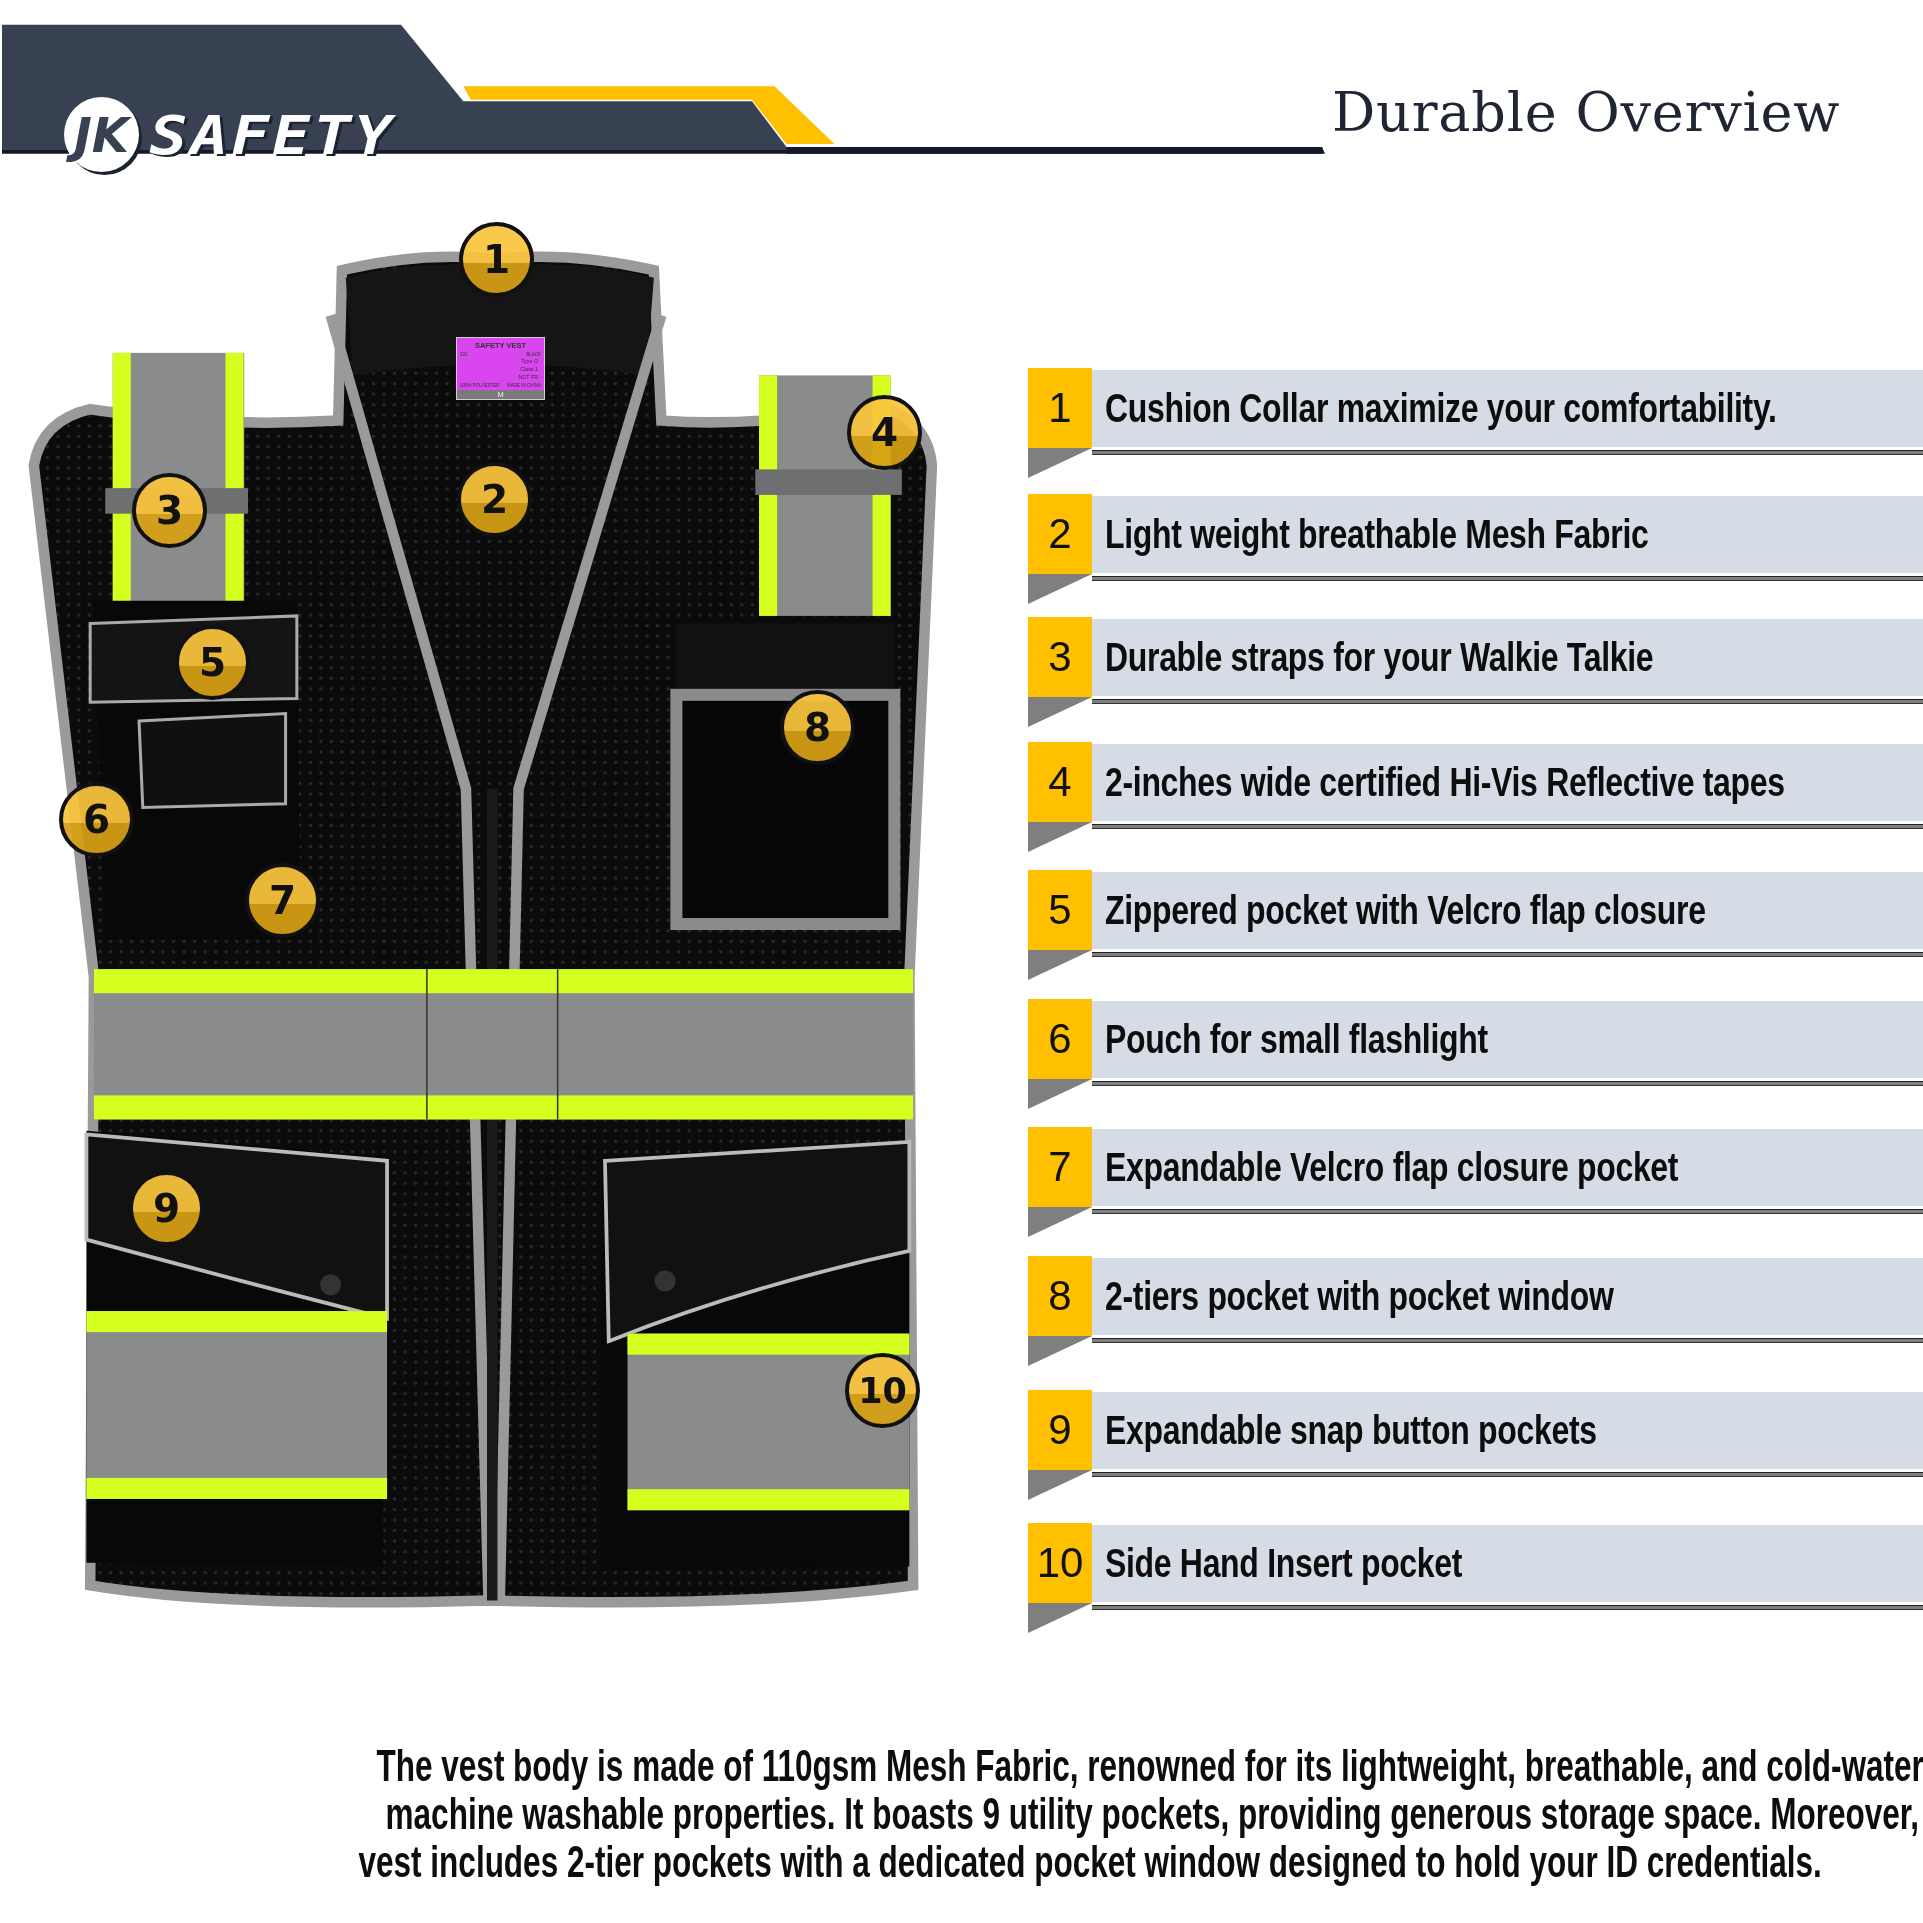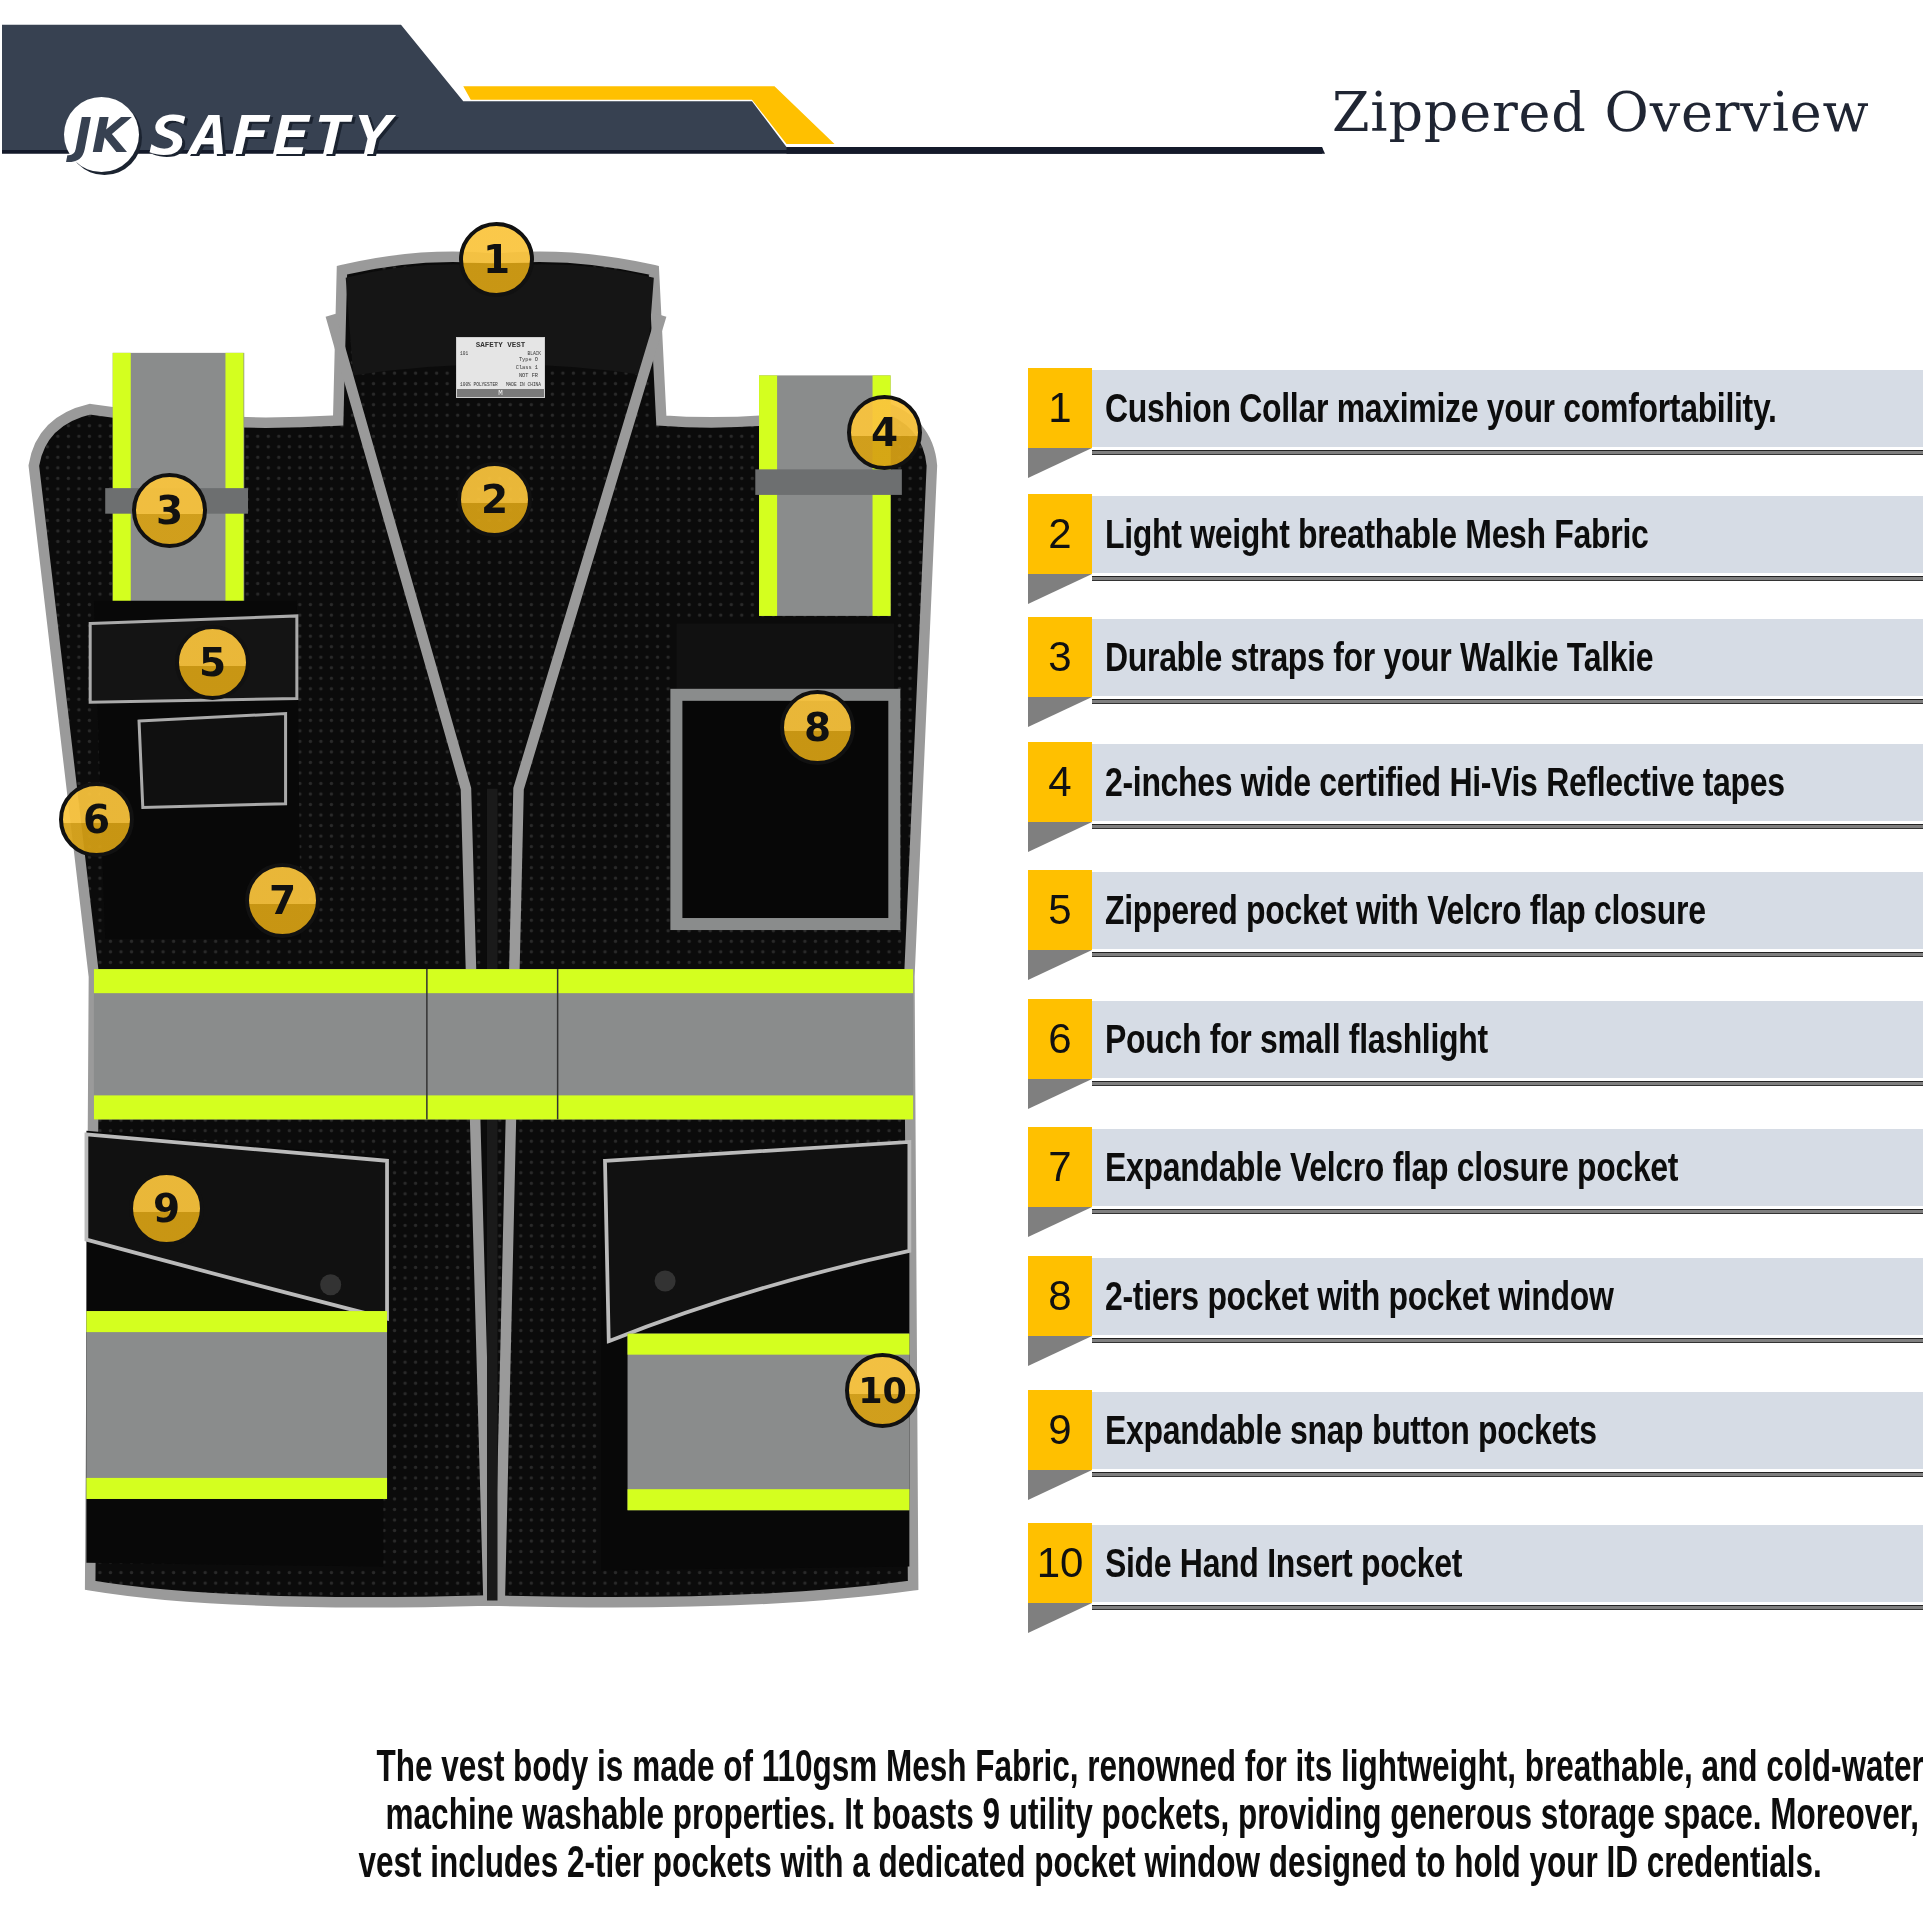--- a/index.html
+++ b/index.html
@@ -11,21 +11,21 @@
   .logo-mark span { position:absolute; left:0; top:0; width:100%; height:100%; display:flex; align-items:center; justify-content:center; color:#374151; font-weight:bold; font-style:italic; font-size:48px; font-family:"DejaVu Sans", sans-serif; }
   .logo-text { margin-left:10.5px; color:#ffffff; font-family:"DejaVu Sans Mono", monospace; font-weight:bold; font-style:italic; font-size:63px; letter-spacing:3px; text-shadow:3px 3px 0 #1b2330; transform:scaleY(0.85); }
   .title { left:1332px; top:81px; font-family:"DejaVu Serif", serif; font-size:54px; color:#1f2533; letter-spacing:0.8px; white-space:nowrap; }
 
   
   #vest-svg { left:0; top:195px; }
   .callout { position:absolute; width:75px; height:75px; border-radius:50%; border:4.5px solid #111; box-sizing:border-box;
      background:linear-gradient(to bottom, rgba(250,196,60,0.93) 0%, rgba(250,196,60,0.93) 55%, rgba(214,160,20,0.93) 55%, rgba(214,160,20,0.93) 100%);
      display:flex; align-items:center; justify-content:center; font-family:"DejaVu Sans", sans-serif; font-weight:bold; font-size:39px; color:#111; }
   .callout.ten { font-size:35px; }
-  .tag { position:absolute; left:456px; top:337px; width:87px; background:#e5e5e5; border:1.5px solid #cfcfcf; font-family:Liberation Mono, monospace; color:#333; text-align:center; }
+  .tag { position:absolute; left:456px; top:337px; width:87px; background:#d946ef; border:1.5px solid #cfcfcf; font-family:Liberation Sans, sans-serif; color:#333; text-align:center; }
   .tag .t1 { font-size:7.5px; font-weight:bold; margin-top:3px; }
   .tag .row { display:flex; justify-content:space-between; font-size:4.5px; padding:0 3px; margin-top:1.5px; }
   .tag .spec { font-size:5.3px; text-align:right; padding-right:6px; line-height:8.3px; }
   .tag .size { background:#7a7a7a; color:#eee; font-size:7.5px; margin-top:2.3px; }
 
   
   .feature { position:absolute; left:1028px; width:896px; height:80px; }
   .feature .num { position:absolute; left:0; top:0; width:64px; height:80px; background:#ffc000; display:flex; align-items:center; justify-content:center;
      font-family:"Liberation Sans Narrow", "Liberation Sans", sans-serif; font-size:42px; color:#111; }
   .feature .band { position:absolute; left:64px; top:2.3px; right:0; height:77px; background:#d6dce5; }
@@ -47,21 +47,21 @@
   <polygon points="1046,196 1760,196 1764,205 1046,205" fill="#141a2a"></polygon>
 </svg>
 
 <div class="abs logo">
   <div class="logo-mark">
       <span>JK</span>
     </div>
   <div class="logo-text">SAFETY</div>
 </div>
 
-<div class="abs title">Zippered Overview</div>
+<div class="abs title">Durable Overview</div>
 
 <svg id="vest-svg" class="abs" width="977" height="1428" viewBox="0 260 1300 1900">
   <defs>
     <pattern id="mesh" width="14" height="14" patternUnits="userSpaceOnUse">
       <rect width="14" height="14" fill="#0b0b0b"></rect>
       <circle cx="7" cy="7" r="2.2" fill="#2a2a2a"></circle>
     </pattern>
   </defs>
 
   <path d="M455,360 Q560,335 660,345 Q760,335 870,360 L880,560 Q1010,570 1170,540 Q1235,560 1240,620 L1210,1300 L1215,2110 Q1000,2140 650,2130 Q300,2140 120,2110 L125,1300 L45,620 Q55,560 120,545 Q280,570 450,560 Z" fill="url(#mesh)" stroke="#9a9a9a" stroke-width="14"></path>

